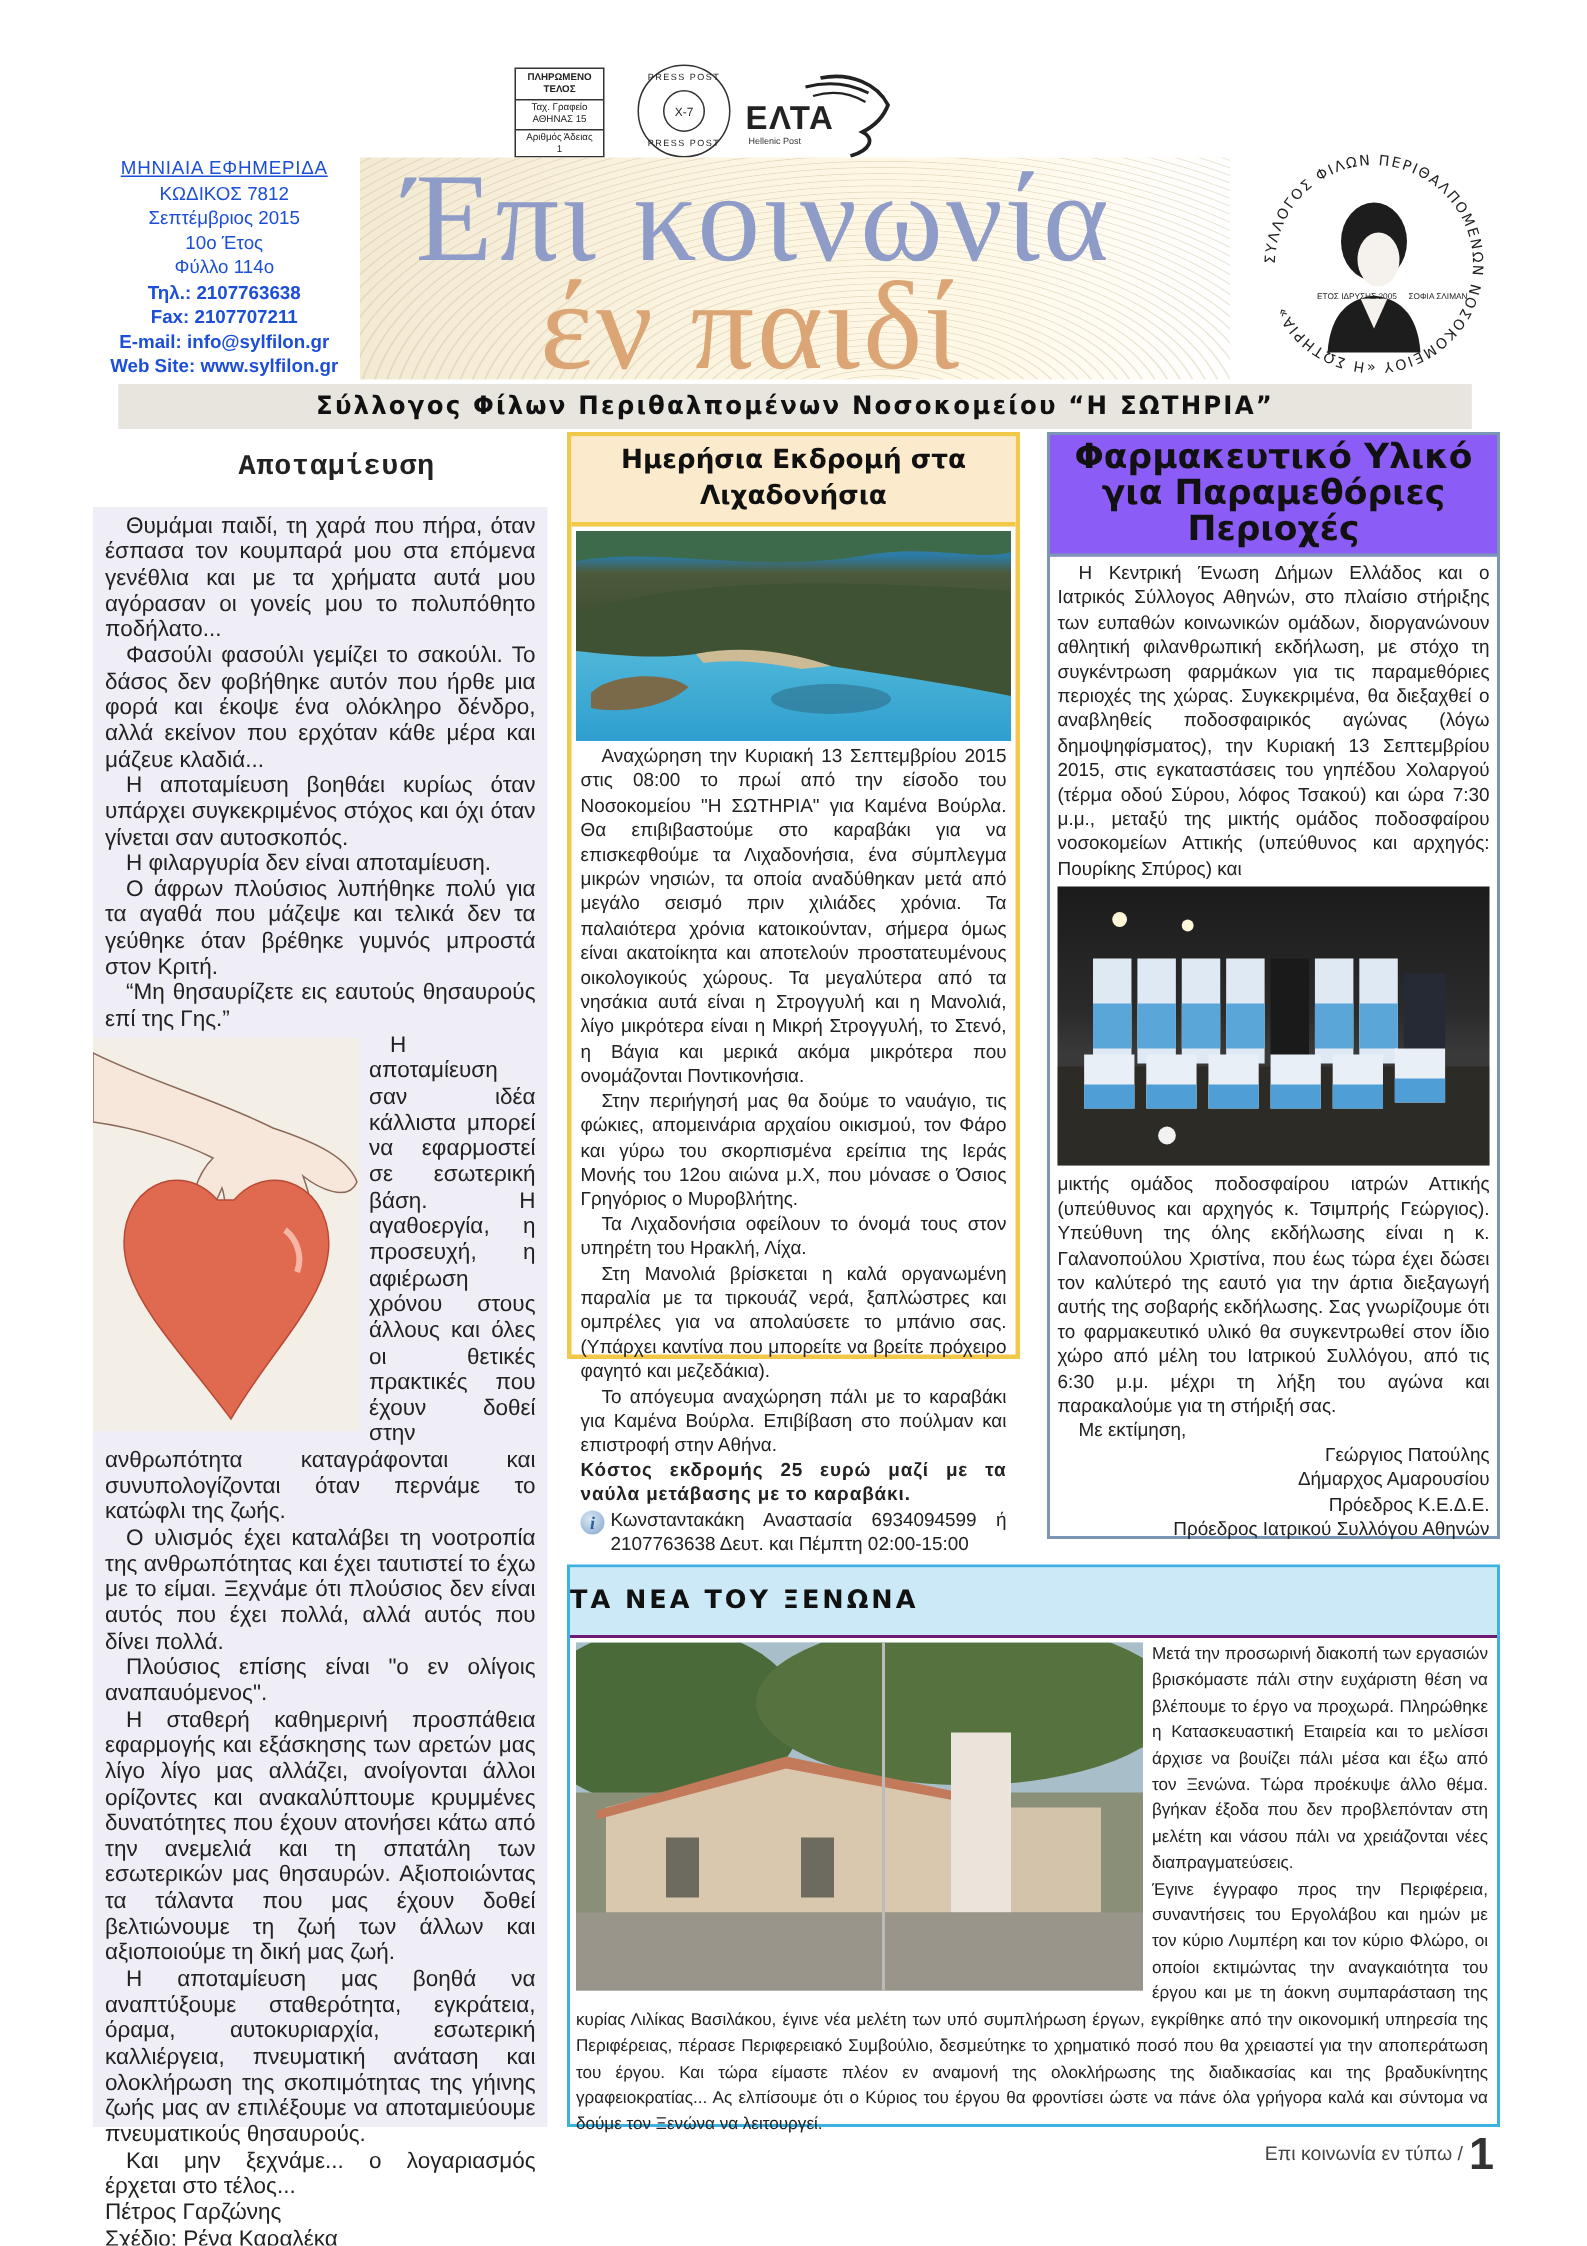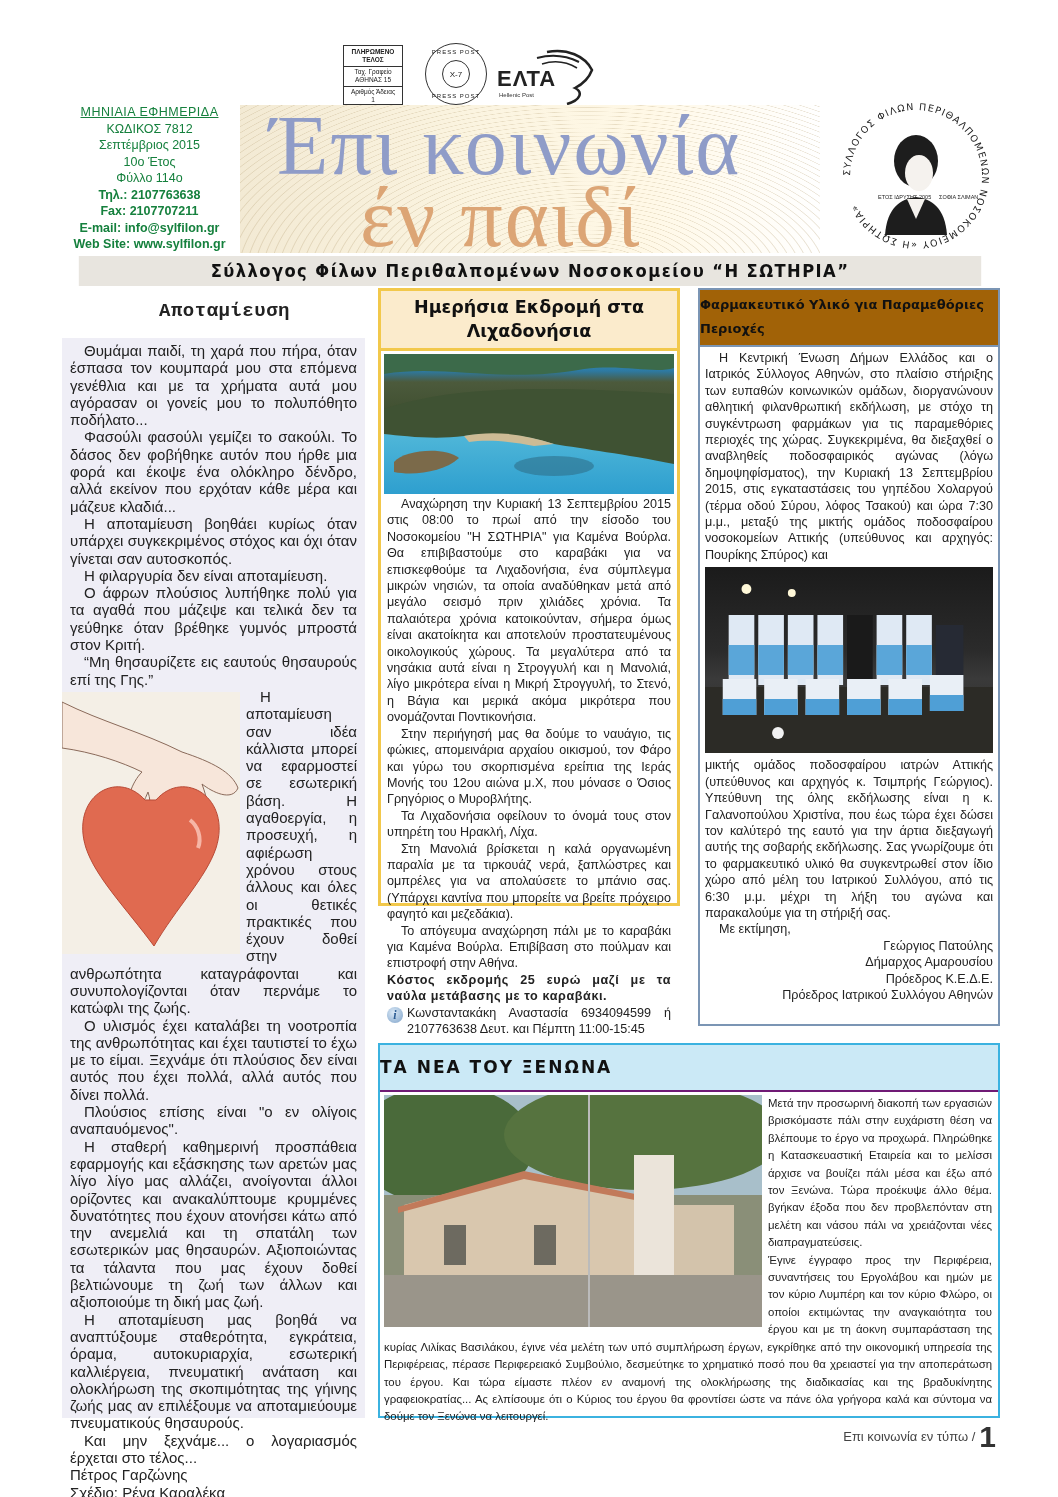--- a/index.html
+++ b/index.html
@@ -1,19 +1,19 @@
 <!DOCTYPE html>
 <html><head>
 <meta charset="utf-8">
 <style>
   * { box-sizing: border-box; margin: 0; padding: 0; }
   body { width: 1058px; height: 1497px; background: #ffffff; font-family: "Liberation Sans", sans-serif; color: #222; position: relative; overflow: hidden; }
 
   
-  .masthead-info { position: absolute; left: 62px; top: 104px; width: 175px; text-align: center; font-size: 12.5px; line-height: 16.5px; color: #15803d; }
+  .masthead-info { position: absolute; left: 62px; top: 104px; width: 175px; text-align: center; font-size: 12.5px; line-height: 16.5px; color: #1d4ed8; }
   .masthead-info .u { text-decoration: underline; letter-spacing: 0.5px; }
   .masthead-info .b { font-weight: bold; }
 
   .postage { position: absolute; left: 343px; top: 45px; width: 60px; height: 60px; border: 1px solid #333; font-size: 6.5px; text-align: center; line-height: 8px; padding-top: 2px; }
   .postage .sep { border-top: 1px solid #333; margin-top: 2px; padding-top: 1px; }
   .press-stamp { position: absolute; left: 425px; top: 43px; width: 62px; height: 62px; border-radius: 50%; border: 1px solid #333; display: flex; align-items: center; justify-content: center; font-size: 7px; }
   .press-stamp .inner { width: 28px; height: 28px; border-radius: 50%; border: 1px solid #333; display: flex; align-items: center; justify-content: center; font-size: 8px; }
   .press-stamp .ring-top { position: absolute; top: 5px; font-size: 6px; letter-spacing: 1px; }
   .press-stamp .ring-bot { position: absolute; bottom: 5px; font-size: 6px; letter-spacing: 1px; }
   .elta { position: absolute; left: 497px; top: 48px; width: 100px; height: 60px; }
@@ -42,21 +42,21 @@
   .box-excursion .head { background: #fbebcc; border-bottom: 3px solid #f2c84b; text-align: center; font-family: "DejaVu Sans", sans-serif; font-weight: bold; font-size: 17.5px; line-height: 24px; padding: 4px 0 5px; color: #111; }
   .box-excursion .photo { margin: 3px 3px 0 3px; height: 140px; background: linear-gradient(180deg,#3c8fb6 0%, #2d7aa3 12%, #4c5a3c 20%, #3e4e2f 45%, #b9a98a 52%, #4fb6d8 58%, #2e9fcf 100%); position: relative; overflow: hidden; }
   .box-excursion .body { padding: 2px 6px 0 6px; font-size: 12.6px; line-height: 16.4px; text-align: justify; color: #222; }
   .box-excursion .body p { text-indent: 14px; }
   .box-excursion .cost { font-weight: bold; letter-spacing: 0.6px; text-indent: 0 !important; }
   .info-line { display: flex; gap: 4px; }
   .info-icon { width: 16px; height: 16px; border-radius: 50%; background: radial-gradient(circle at 40% 35%, #d9e8f6, #7fa3c9); color: #2d5d94; font-style: italic; font-weight: bold; font-family: "Liberation Serif", serif; font-size: 12px; text-align: center; line-height: 16px; flex: 0 0 16px; margin-top: 2px; }
 
   
   .box-pharma { position: absolute; left: 698px; top: 288px; width: 302px; height: 738px; border: 2px solid #7b95b4; background: #fff; }
-  .box-pharma .head { background: #a16207; border-bottom: 2px solid #7b95b4; font-family: "DejaVu Sans", sans-serif; font-weight: bold; font-size: 13px; line-height: 24px; padding: 3px 0 4px; color: #111; }
+  .box-pharma .head { background: #8b5cf6; border-bottom: 2px solid #7b95b4; text-align: center; font-family: "DejaVu Sans", sans-serif; font-weight: bold; font-size: 23px; line-height: 24px; padding: 3px 0 4px; color: #111; }
   .box-pharma .body { padding: 3px 5px 0 5px; font-size: 12.6px; line-height: 16.4px; text-align: justify; color: #222; }
   .box-pharma .body p { text-indent: 14px; }
   .box-pharma .photo { margin: 4px 0 4px 0; height: 186px; background: linear-gradient(180deg,#1b1b1b 0%, #2b2b2b 45%, #3a3a3a 60%, #2a2a26 100%); position: relative; overflow: hidden; }
   .box-pharma .sig { text-align: right; line-height: 16.4px; }
 
   
   .box-guest { position: absolute; left: 378px; top: 1043px; width: 622px; height: 375px; border: 2px solid #3bb2e0; background: #fff; }
   .box-guest .head { background: #cbe9f6; border-bottom: 2px solid #701a75; text-align: left; font-family: "DejaVu Sans", sans-serif; font-weight: bold; font-size: 17px; letter-spacing: 2px; line-height: 44px; height: 47px; color: #111; }
   .box-guest .body { padding: 3px 6px 0 4px; font-size: 11.4px; line-height: 17.4px; text-align: justify; color: #222; }
   .box-guest .photo { float: left; width: 378px; height: 232px; margin: 0 6px 2px 0; background: linear-gradient(180deg,#9db6c4 0%,#4c6b3c 30%,#6a7e4a 45%,#d8c9b2 55%,#cdbba2 75%,#8f8a80 100%); position: relative; overflow: hidden; }
@@ -168,21 +168,21 @@
   </div>
   <div class="body">
     <p>Αναχώρηση την Κυριακή 13 Σεπτεμβρίου 2015 στις 08:00 το πρωί από την είσοδο του Νοσοκομείου "Η ΣΩΤΗΡΙΑ" για Καμένα Βούρλα. Θα επιβιβαστούμε στο καραβάκι για να επισκεφθούμε τα Λιχαδονήσια, ένα σύμπλεγμα μικρών νησιών, τα οποία αναδύθηκαν μετά από μεγάλο σεισμό πριν χιλιάδες χρόνια. Τα παλαιότερα χρόνια κατοικούνταν, σήμερα όμως είναι ακατοίκητα και αποτελούν προστατευμένους οικολογικούς χώρους. Τα μεγαλύτερα από τα νησάκια αυτά είναι η Στρογγυλή και η Μανολιά, λίγο μικρότερα είναι η Μικρή Στρογγυλή, το Στενό, η Βάγια και μερικά ακόμα μικρότερα που ονομάζονται Ποντικονήσια.</p>
     <p>Στην περιήγησή μας θα δούμε το ναυάγιο, τις φώκιες, απομεινάρια αρχαίου οικισμού, τον Φάρο και γύρω του σκορπισμένα ερείπια της Ιεράς Μονής του 12ου αιώνα μ.Χ, που μόνασε ο Όσιος Γρηγόριος ο Μυροβλήτης.</p>
     <p>Τα Λιχαδονήσια οφείλουν το όνομά τους στον υπηρέτη του Ηρακλή, Λίχα.</p>
     <p>Στη Μανολιά βρίσκεται η καλά οργανωμένη παραλία με τα τιρκουάζ νερά, ξαπλώστρες και ομπρέλες για να απολαύσετε το μπάνιο σας. (Υπάρχει καντίνα που μπορείτε να βρείτε πρόχειρο φαγητό και μεζεδάκια).</p>
     <p>Το απόγευμα αναχώρηση πάλι με το καραβάκι για Καμένα Βούρλα. Επιβίβαση στο πούλμαν και επιστροφή στην Αθήνα.</p>
     <p class="cost">Κόστος εκδρομής 25 ευρώ μαζί με τα ναύλα μετάβασης με το καραβάκι.</p>
     <div class="info-line">
       <span class="info-icon">i</span>
-      <span>Κωνσταντακάκη Αναστασία 6934094599 ή 2107763638 Δευτ. και Πέμπτη 11:00-15:45</span>
+      <span>Κωνσταντακάκη Αναστασία 6934094599 ή 2107763638 Δευτ. και Πέμπτη 02:00-15:00</span>
     </div>
   </div>
 </div>
 
 <div class="box-pharma">
   <div class="head">Φαρμακευτικό Υλικό για Παραμεθόριες Περιοχές</div>
   <div class="body">
     <p>Η Κεντρική Ένωση Δήμων Ελλάδος και ο Ιατρικός Σύλλογος Αθηνών, στο πλαίσιο στήριξης των ευπαθών κοινωνικών ομάδων, διοργανώνουν αθλητική φιλανθρωπική εκδήλωση, με στόχο τη συγκέντρωση φαρμάκων για τις παραμεθόριες περιοχές της χώρας. Συγκεκριμένα, θα διεξαχθεί ο αναβληθείς ποδοσφαιρικός αγώνας (λόγω δημοψηφίσματος), την Κυριακή 13 Σεπτεμβρίου 2015, στις εγκαταστάσεις του γηπέδου Χολαργού (τέρμα οδού Σύρου, λόφος Τσακού) και ώρα 7:30 μ.μ., μεταξύ της μικτής ομάδος ποδοσφαίρου νοσοκομείων Αττικής (υπεύθυνος και αρχηγός: Πουρίκης Σπύρος) και</p>
     <div class="photo">
       <svg width="100%" height="186" viewBox="0 0 292 186" preserveAspectRatio="none">

